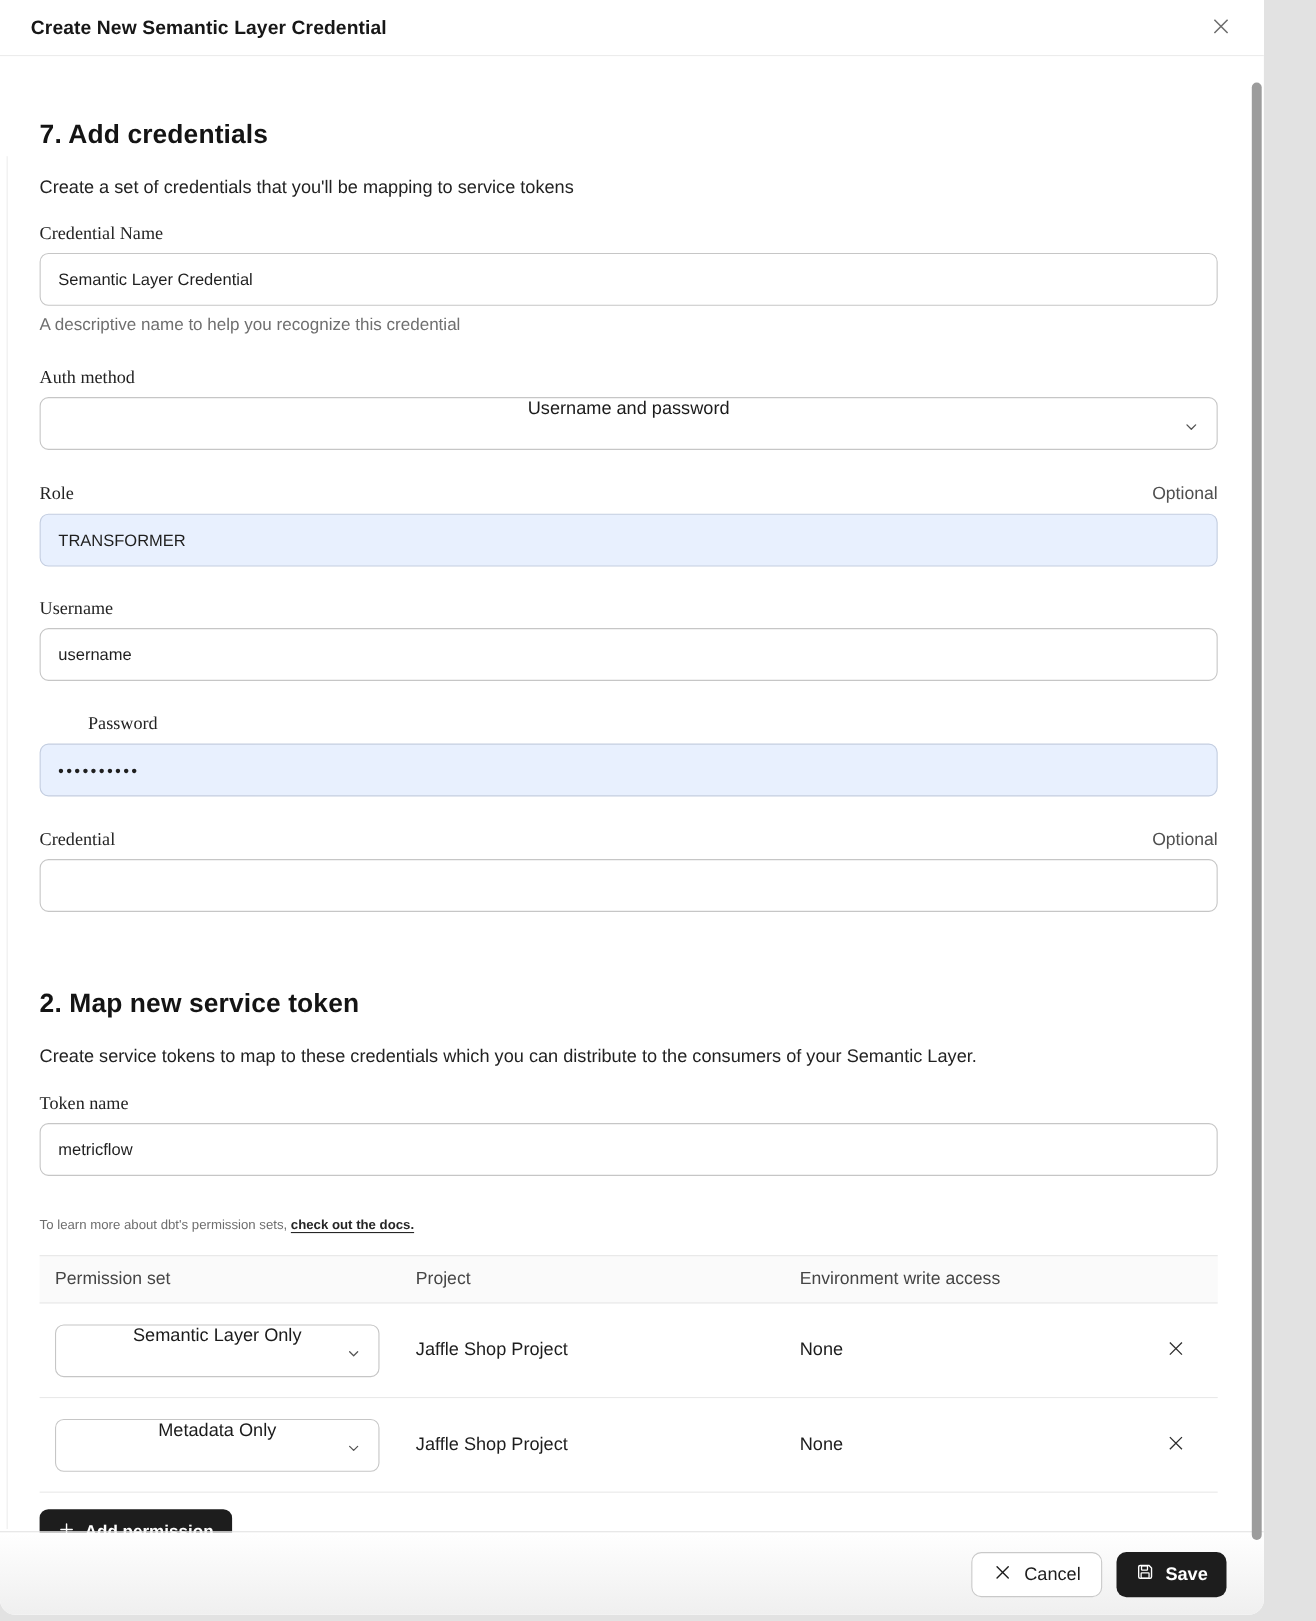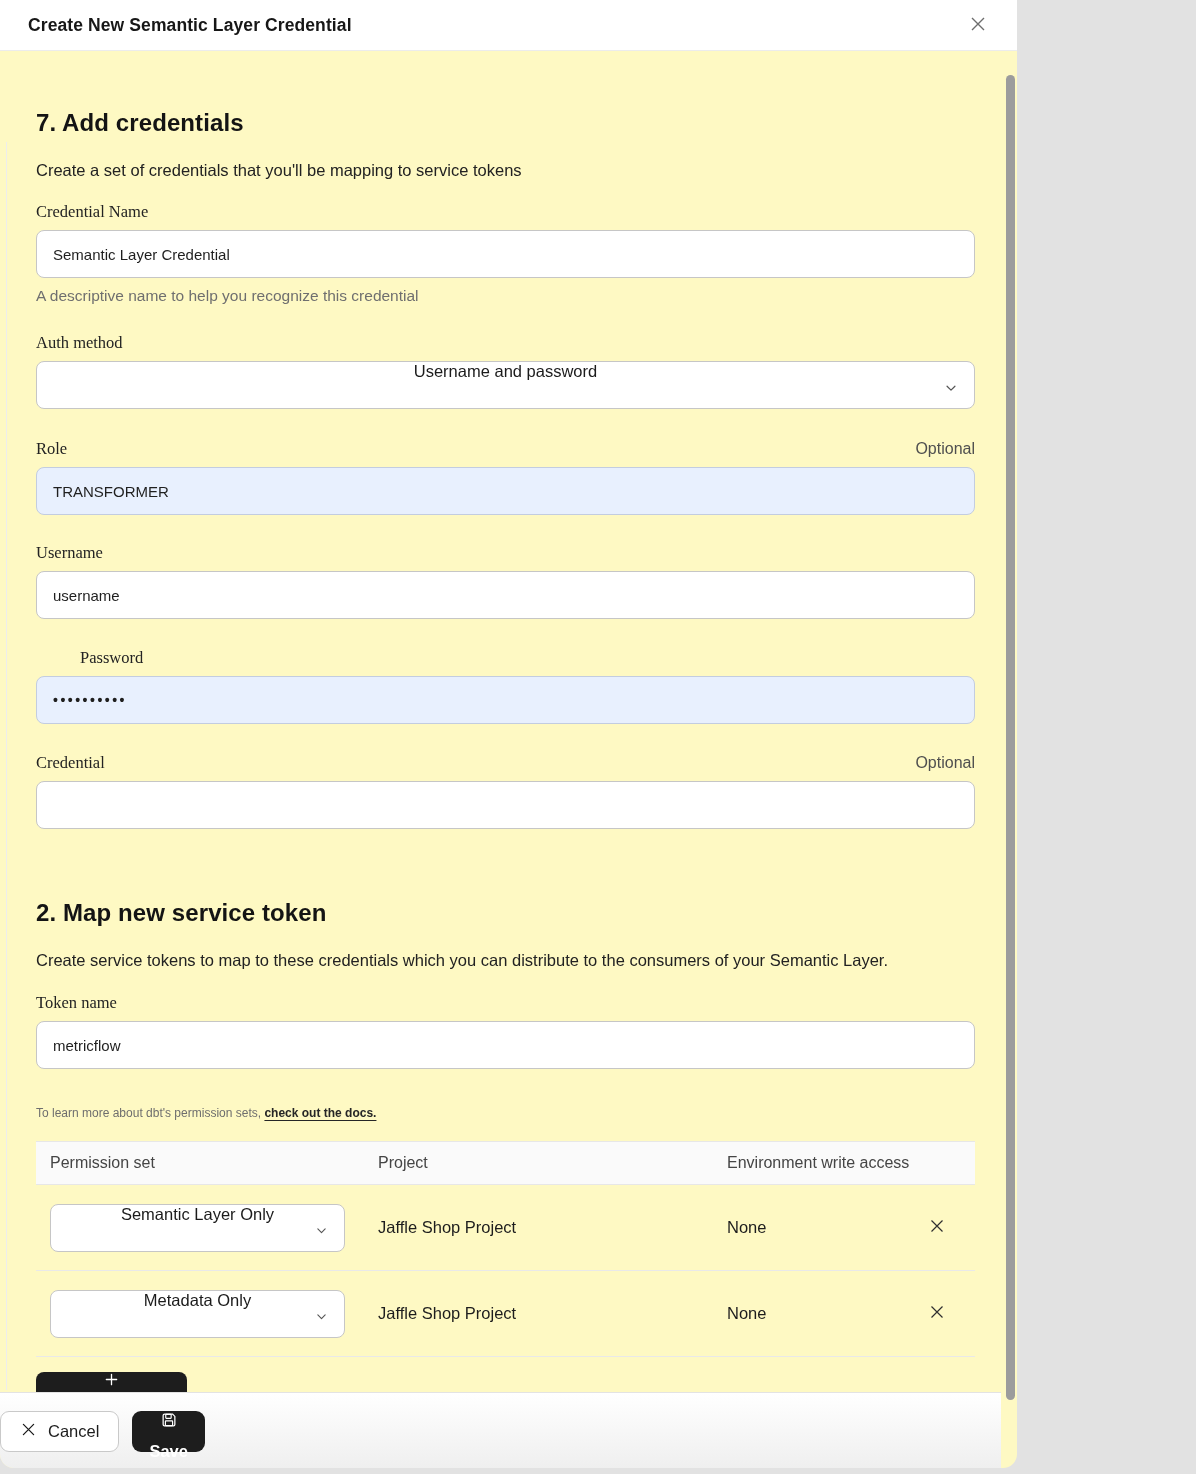--- a/index.html
+++ b/index.html
@@ -7,23 +7,23 @@
   body {
     font-family: "Liberation Sans", "DejaVu Sans", sans-serif;
     background: #e2e2e2;
     position: relative;
     overflow: hidden;
     color: #1f1f1f;
   }
   .modal {
     position: absolute;
     top: 0; left: 0;
-    width: 1017px;
+    width: 1149px;
     height: 1468px;
-    background: #fef9c3;
+    background: #ffffff;
     border-radius: 0 0 14px 14px;
     overflow: hidden;
   }
   
   .modal-header {
     height: 51px;
     display: flex;
     align-items: center;
     padding: 0 26px 0 28px;
     border-bottom: 1px solid #ececec;
@@ -130,32 +130,32 @@
     height: 41px;
     background: #1d1d1d;
     color: #fff;
     border: none;
     border-radius: 8px;
     padding: 0 17px;
     font-size: 15.5px;
     font-weight: 600;
     font-family: "Liberation Sans", sans-serif;
     cursor: pointer;
-    flex-direction: column;
   }
   .add-permission { margin-top: 15px; }
   
   .modal-footer {
     position: absolute;
-    left: 0; right: 16px; bottom: 0;
+    left: 0; right: 0; bottom: 0;
     height: 76px;
     border-top: 1px solid #e3e3e3;
     background: linear-gradient(#ffffff, #efefef);
     display: flex;
     align-items: flex-start;
+    justify-content: flex-end;
     gap: 13px;
     padding: 18px 34px 0 0;
   }
   .cancel-btn {
     display: inline-flex; align-items: center; gap: 11px;
     height: 41px;
     background: #fff;
     border: 1px solid #c9c9c9;
     border-radius: 9px;
     padding: 0 19px;

